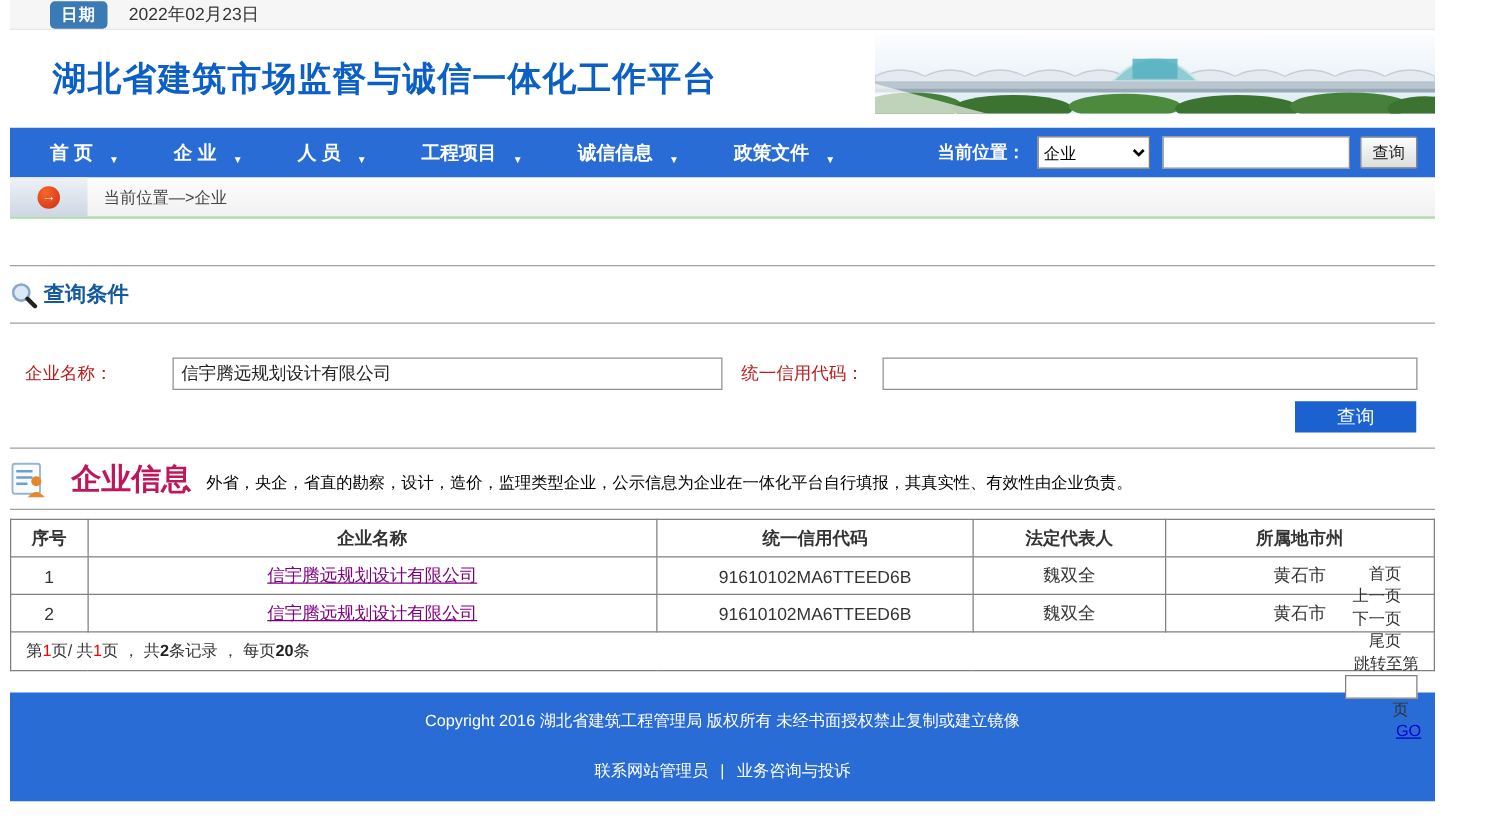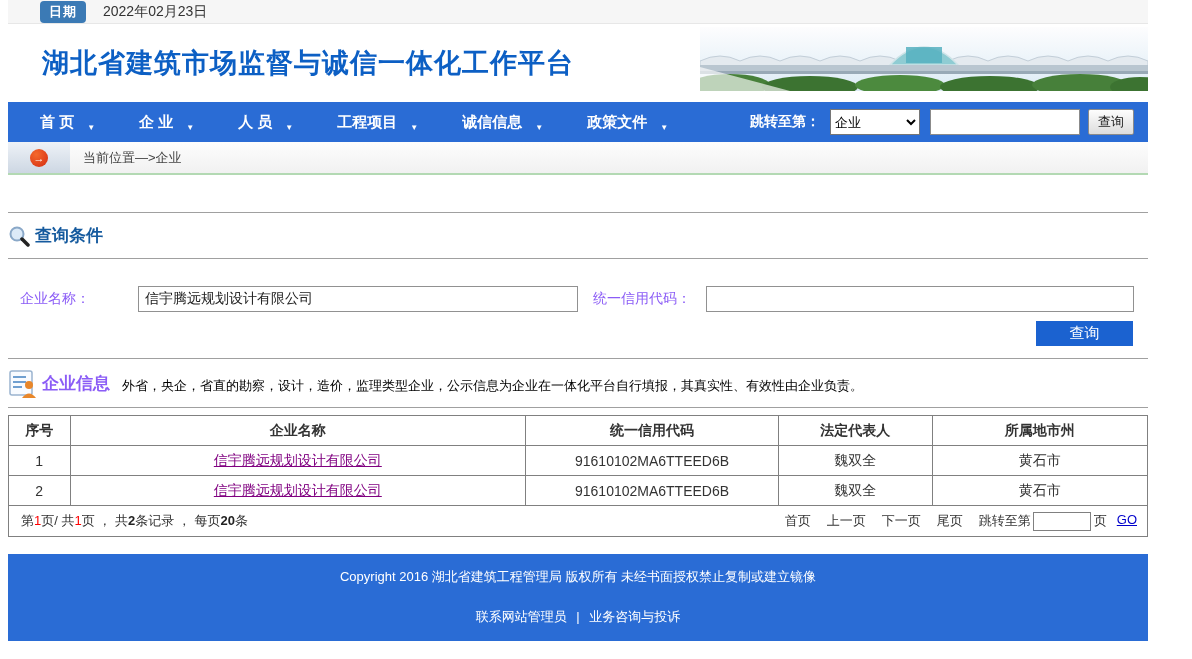--- a/index.html
+++ b/index.html
@@ -84,27 +84,27 @@
 
   
   .spacer1 { height: 37px; }
   .section-header {
     border-top: 1px solid #a0a0a0; border-bottom: 1px solid #a0a0a0;
     display: flex; align-items: center;
   }
   .query-header { height: 47px; }
   .query-title { font-size: 17px; font-weight: bold; color: #155a9e; margin-left: 5px; }
   .info-header { height: 50px; }
-  .info-title { font-size: 17px; font-weight: bold; color: #8b5cf6; margin-left: 4px; }
+  .info-title { font-size: 24px; font-weight: bold; color: #be185d; margin-left: 19px; }
   .info-notice { font-size: 13px; color: #000000; margin-left: 12px; padding-top: 6px; }
 
   
   .query-form { height: 99px; padding-top: 27px; }
   .form-row { display: flex; align-items: center; }
-  .f-label { font-size: 14px; color: #8b5cf6; }
+  .f-label { font-size: 14px; color: #b91c1c; }
   .lbl1 { margin-left: 12px; width: 118px; }
   .lbl2 { margin-left: 15px; width: 113px; }
   .f-input {
     height: 26px; border: 1px solid #919191; font-size: 14px; padding: 0 6px;
     color: #222;
   }
   .inp1 { width: 440px; }
   .inp2 { width: 428px; }
   .btn-row { display: flex; justify-content: flex-end; padding-right: 15px; margin-top: 9px; }
   .query-submit {
@@ -121,21 +121,21 @@
   .result-table th, .result-table td {
     border: 1px solid #808080; height: 30px; text-align: center; padding: 0 4px;
   }
   .result-table th { font-weight: bold; color: #333; }
   .company-link { color: #800080; text-decoration: underline; cursor: pointer; }
   .pager-cell { padding: 0 !important; }
   .pager { display: flex; align-items: center; height: 30px; font-size: 13px; }
   .pager-left { margin-left: 12px; }
   .red-num { color: #ff0000; }
   .bold-num { font-weight: bold; color: #222; }
-  .pager-right { margin-left: auto; margin-right: 10px; display: flex; align-items: flex-start; }
+  .pager-right { margin-left: auto; margin-right: 10px; display: flex; align-items: flex-end; flex-direction: column; }
   .pager-link { color: #333; margin-right: 16px; cursor: pointer; white-space: nowrap; }
   .jump-label { margin-right: 2px; white-space: nowrap; }
   .jump-input { width: 58px; height: 19px; border: 1px solid #808080; margin-right: 3px; }
   .jump-suffix { margin-right: 10px; }
   .go-link { color: #0000cc; text-decoration: underline; cursor: pointer; font-size: 13px; }
 
   
   .pre-footer { height: 17px; }
   .footer {
     background: #2a6cd5; color: #fff; text-align: center;
@@ -206,21 +206,21 @@
     </div>
     <div class="nav-item">
       <span>诚信信息</span>
       <span class="nav-caret">▼</span>
     </div>
     <div class="nav-item">
       <span>政策文件</span>
       <span class="nav-caret">▼</span>
     </div>
     <div class="nav-search">
-      <span class="nav-search-label">跳转至第：</span>
+      <span class="nav-search-label">当前位置：</span>
       <select class="nav-select">
         <option>企业</option>
       </select>
       <input class="nav-input" type="text" value="" style="">
       <button class="nav-query-btn">查询</button>
     </div>
   </div>
 
   <div class="breadcrumb">
     <div class="bc-left">

